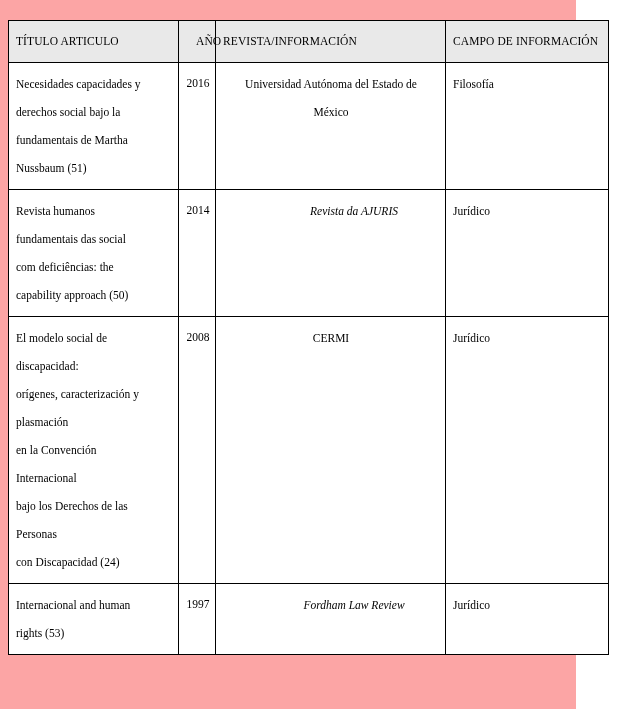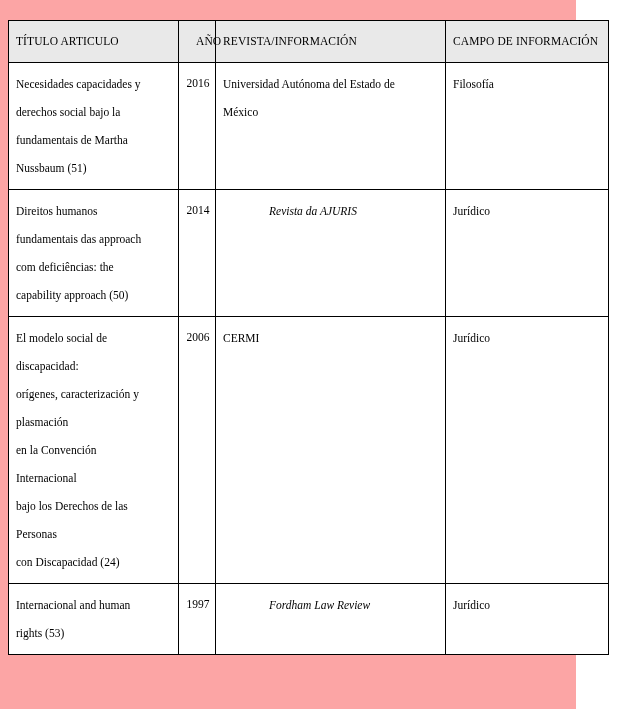--- a/index.html
+++ b/index.html
@@ -64,21 +64,21 @@
     padding-top: 6px;
     padding-bottom: 7px;
     border-bottom: 2px solid #000000;
     white-space: nowrap;
   }
   thead th.h-year { text-align: center; padding-left: 17px; padding-right: 3px; }
 
   
   tbody td.cell-title { line-height: 28px; }
   tbody td.cell-year  { text-align: center; padding-left: 5px; padding-right: 3px; white-space: nowrap; }
-  tbody td.cell-rev   { line-height: 28px; }
+  tbody td.cell-rev   { line-height: 28px; text-align: center; }
   tbody td.cell-field { line-height: 28px; }
 
   .line { display: block; white-space: pre; }
   .ital { font-style: italic; margin-left: 46px; }
 </style>
 </head>
 <body>
 
 <div id="page">
 
@@ -108,22 +108,22 @@
             </td>
             <td class="cell-year">2016</td>
             <td class="cell-rev">
               <span class="line">Universidad Autónoma del Estado de</span>
               <span class="line">México</span>
             </td>
             <td class="cell-field">Filosofía</td>
           </tr>
           <tr>
             <td class="cell-title">
-              <span class="line">Direitos humanos</span>
-              <span class="line">fundamentais das approach</span>
+              <span class="line">Revista humanos</span>
+              <span class="line">fundamentais das social</span>
               <span class="line">com deficiências: the</span>
               <span class="line">capability approach (50)</span>
             </td>
             <td class="cell-year">2014</td>
             <td class="cell-rev">
               <span class="line ital">Revista da AJURIS</span>
             </td>
             <td class="cell-field">Jurídico</td>
           </tr>
           <tr>
@@ -131,21 +131,21 @@
               <span class="line">El modelo social de</span>
               <span class="line">discapacidad:</span>
               <span class="line">orígenes, caracterización y</span>
               <span class="line">plasmación</span>
               <span class="line">en la Convención</span>
               <span class="line">Internacional</span>
               <span class="line">bajo los Derechos de las</span>
               <span class="line">Personas</span>
               <span class="line">con Discapacidad (24)</span>
             </td>
-            <td class="cell-year">2006</td>
+            <td class="cell-year">2008</td>
             <td class="cell-rev">
               <span class="line">CERMI</span>
             </td>
             <td class="cell-field">Jurídico</td>
           </tr>
           <tr>
             <td class="cell-title">
               <span class="line">Internacional and human</span>
               <span class="line">rights (53)</span>
             </td>

